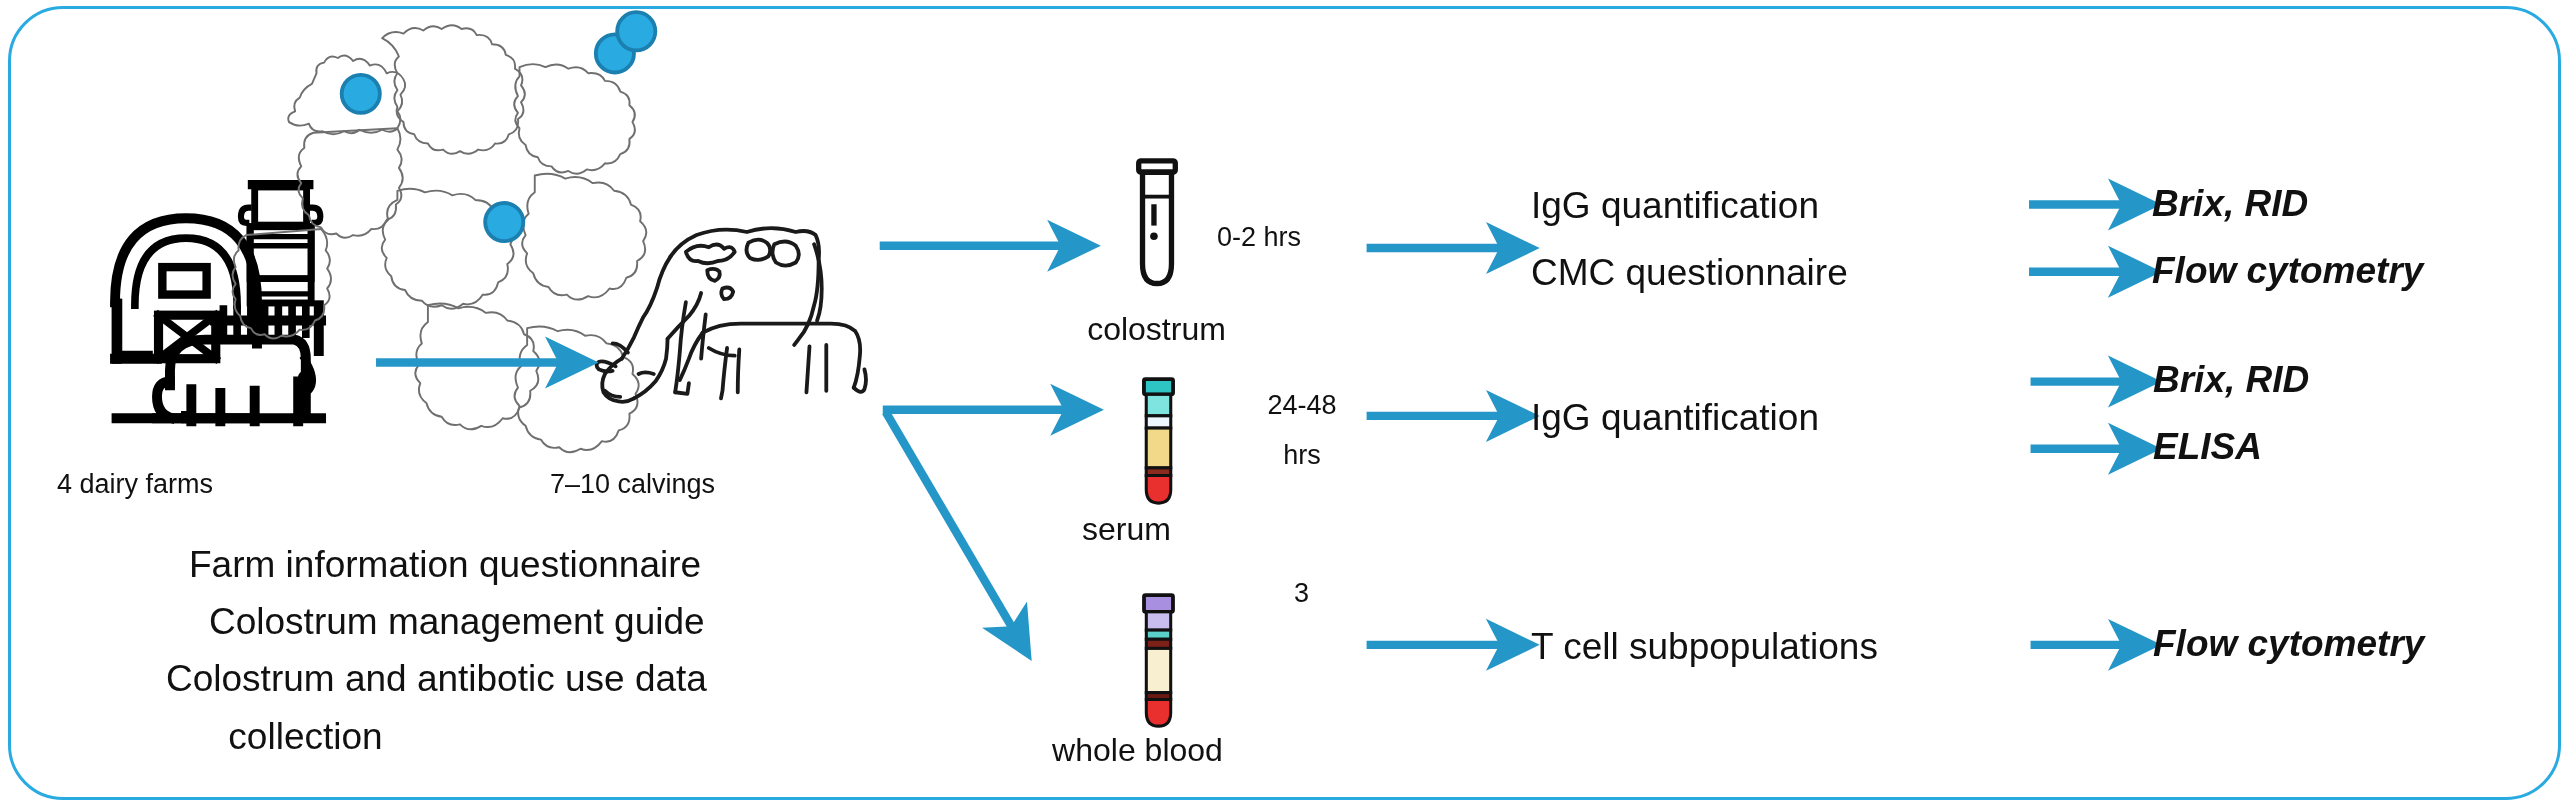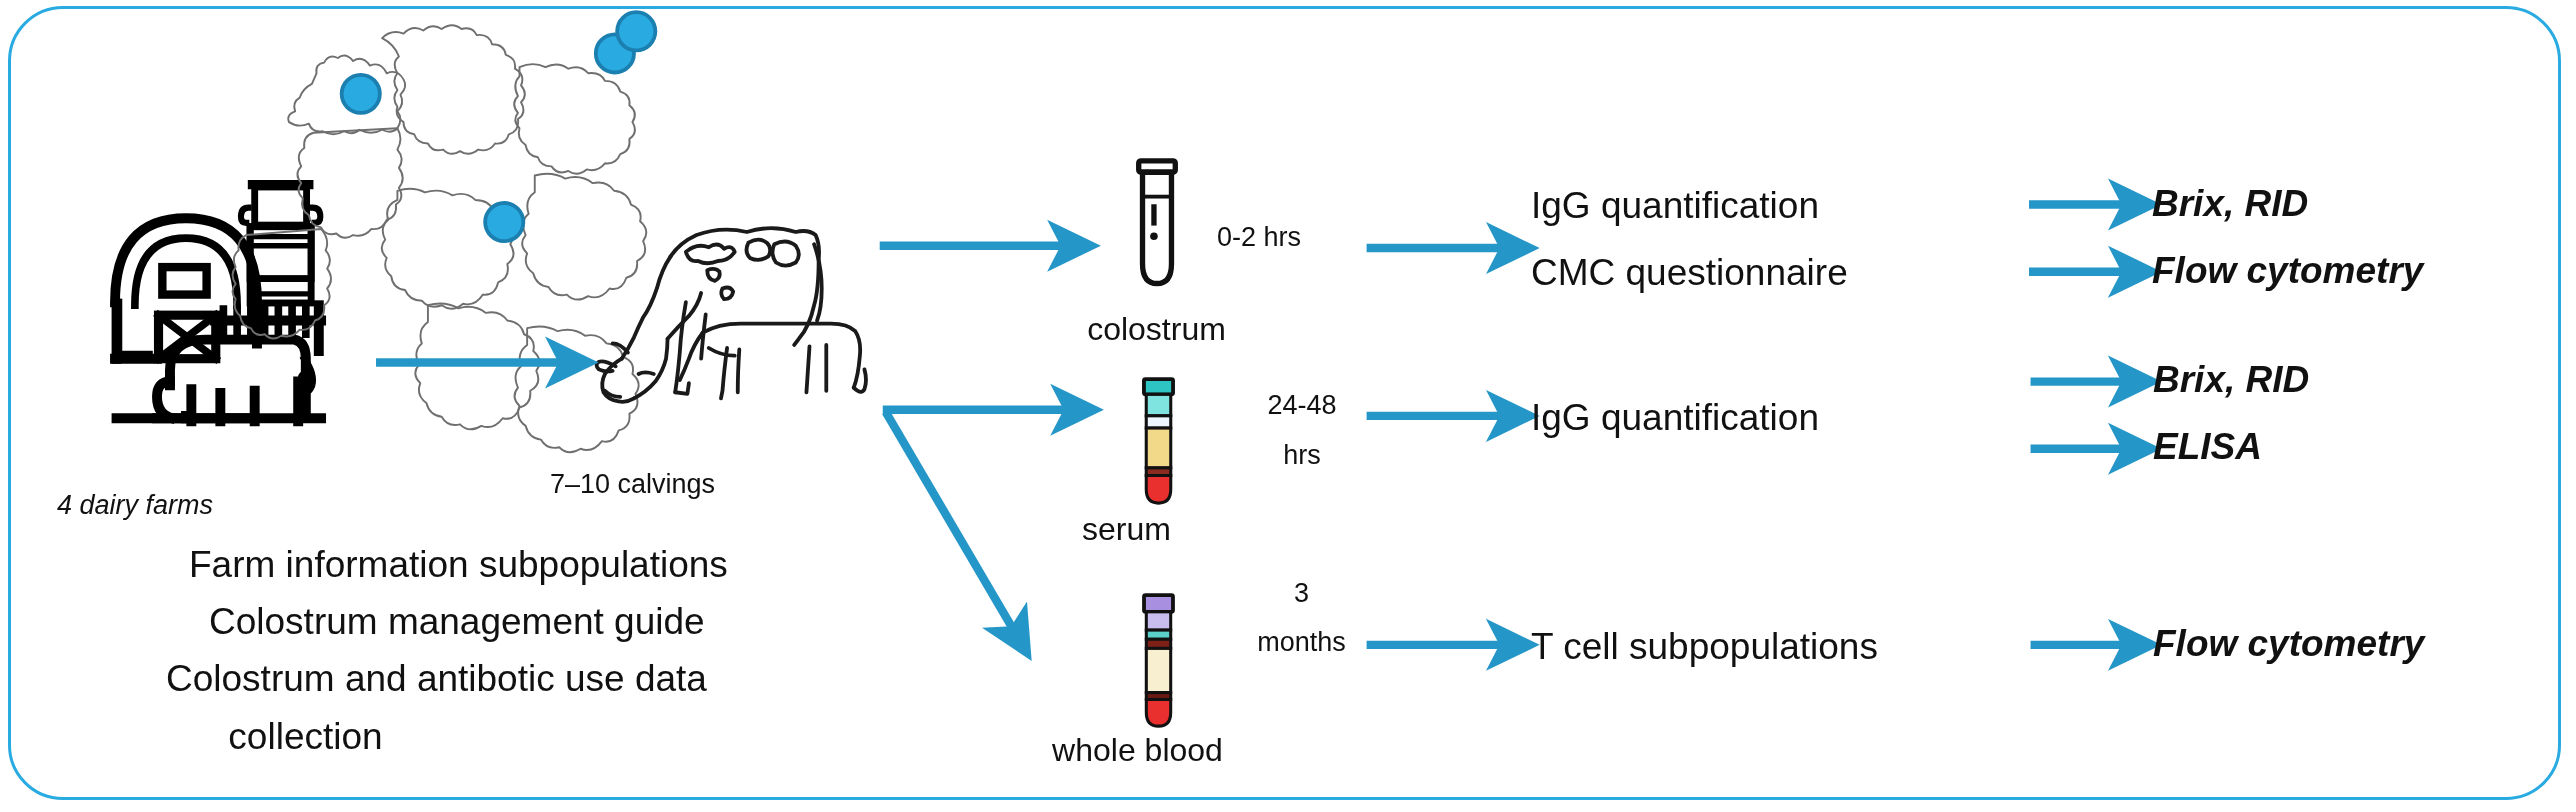--- a/index.html
+++ b/index.html
@@ -270,40 +270,39 @@
   <svg class="tube" style="left:1124px; top:592px;" width="69" height="141" viewBox="0 0 90 185">
     <rect x="26" y="4" width="38" height="22" rx="2" fill="#a98fe0" stroke="#111" stroke-width="5"></rect>
     <rect x="29" y="26" width="32" height="24" fill="#c9bdf0" stroke="#111" stroke-width="4"></rect>
     <rect x="29" y="50" width="32" height="12" fill="#5bd0c8" stroke="#111" stroke-width="4"></rect>
     <rect x="29" y="62" width="32" height="12" fill="#7d2118" stroke="#111" stroke-width="4"></rect>
     <rect x="29" y="74" width="32" height="58" fill="#f7efcf" stroke="#111" stroke-width="4"></rect>
     <rect x="29" y="132" width="32" height="9" fill="#6b1a13" stroke="#111" stroke-width="4"></rect>
     <path d="M29 141 L29 158 Q 29 176 45 176 Q 61 176 61 158 L61 141 Z" fill="#ea2f2f" stroke="#111" stroke-width="4"></path>
   </svg>
 
-  <div class="txt big" style="left:57px; top:491px;font-style:italic;">4 dairy farms</div>
+  <div class="txt big" style="left:57px; top:470px;">4 dairy farms</div>
 
   <div class="txt big" style="left:550px; top:470px;">7–10 calvings</div>
 
-  <div class="txt mid" style="left:189px; top:546px;">Farm information subpopulations</div>
+  <div class="txt mid" style="left:189px; top:546px;">Farm information questionnaire</div>
   <div class="txt mid" style="left:189px; top:603px;margin-left:20px;">Colostrum management guide</div>
   <div class="txt mid" style="left:166px; top:660px;">Colostrum and antibotic use data</div>
   <div class="txt mid ctr" style="left:0px; top:718px; width:611px;">collection</div>
 
   <div class="txt label ctr" style="left:1023px; top:313px; width:267px;">colostrum</div>
   <div class="txt label ctr" style="left:1031px; top:513px; width:191px;">serum</div>
   <div class="txt label ctr" style="left:985px; top:734px; width:305px;">whole blood</div>
 
   <div class="txt big" style="left:1217px; top:223px;">0-2 hrs</div>
 
   <div class="txt big ctr" style="left:1199px; top:391px; width:206px;">24-48</div>
   <div class="txt big ctr" style="left:1199px; top:441px; width:206px;">hrs</div>
 
   <div class="txt big ctr" style="left:1191px; top:579px; width:221px;">3</div>
-  <div class="txt big ctr" style="left:1191px; top:628px; width:221px;">months</div>
 
   <div class="txt mid" style="left:1531px; top:187px;">IgG quantification</div>
   <div class="txt mid" style="left:1531px; top:254px;">CMC questionnaire</div>
 
   <div class="txt mid" style="left:1531px; top:399px;">IgG quantification</div>
 
   <div class="txt mid" style="left:1531px; top:628px;">T cell subpopulations</div>
 
   <div class="txt mid ital" style="left:2152px; top:185px;">Brix, RID</div>
   <div class="txt mid ital" style="left:2152px; top:252px;">Flow cytometry</div>

